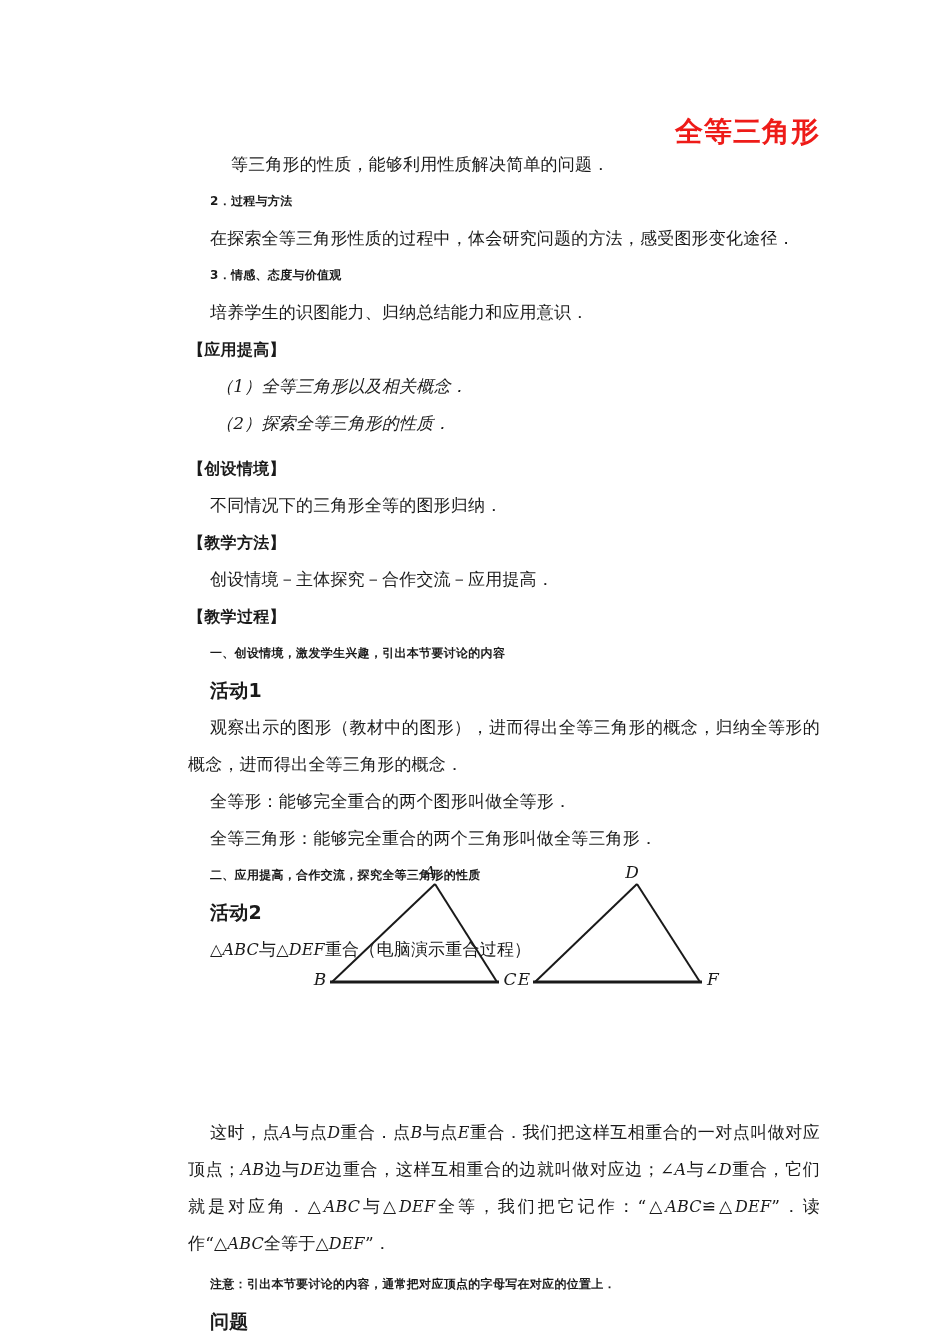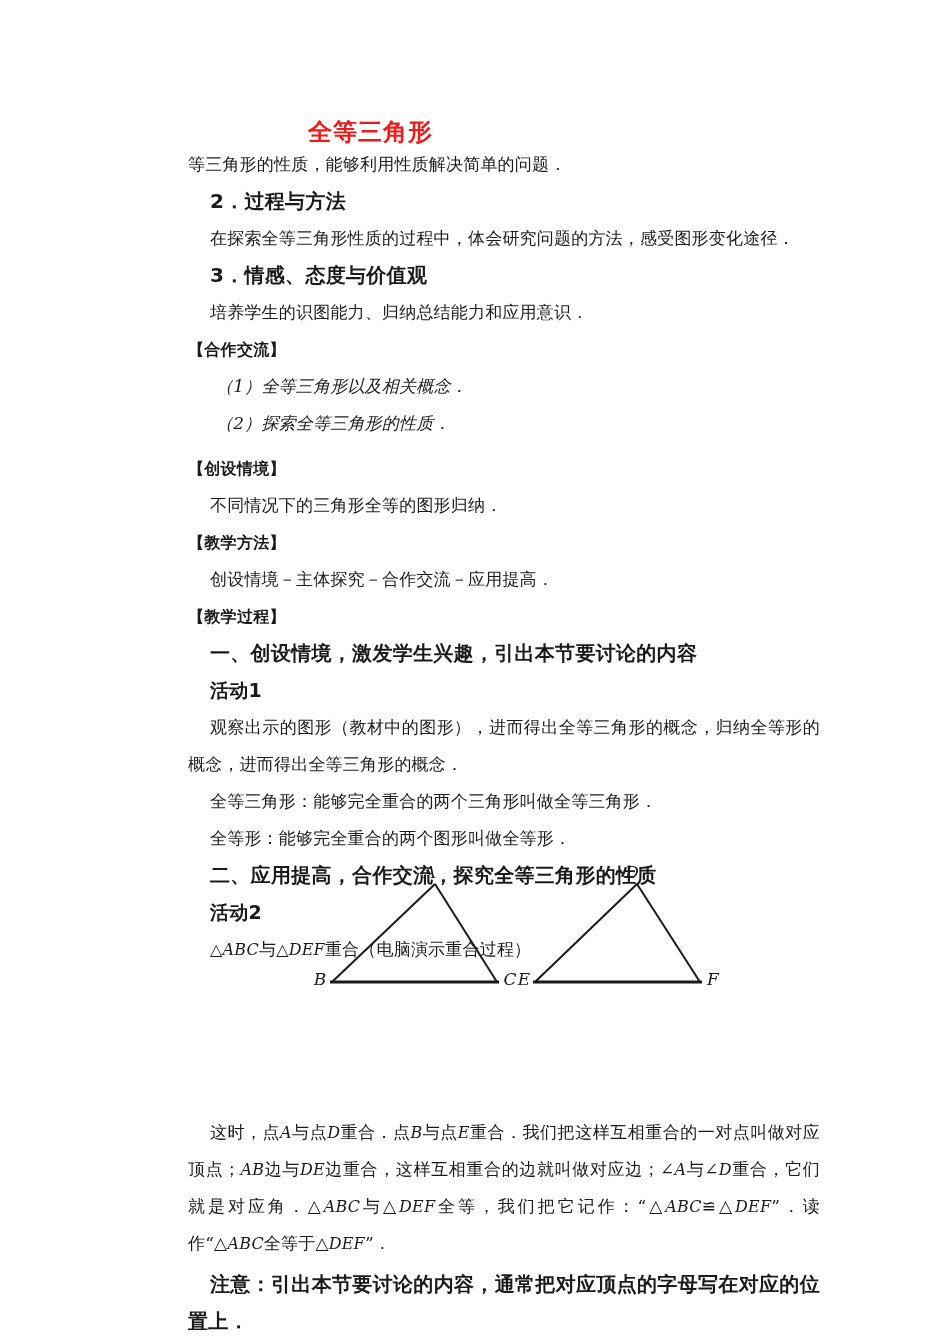--- a/index.html
+++ b/index.html
@@ -25,24 +25,24 @@
 
   
   .col {
     position: absolute;
     left: 188px;
     top: 118px;
     width: 632px;
   }
 
   .doc-title {
-    text-align: left;
+    text-align: right;
     color: #ee1b18;
     font-weight: bold;
-    font-size: 24px;
+    font-size: 28px;
     line-height: 28px;
     margin: 0 0 0 0;
     padding-left: 120px;
     letter-spacing: 1px;
     font-family: "DejaVu Sans", "Liberation Sans", sans-serif;
   }
 
   p {
     margin: 0;
     font-size: 17px;
@@ -51,28 +51,29 @@
     text-justify: inter-ideograph;
     letter-spacing: 0.2px;
   }
 
   
   .body-p {
     text-indent: 22px;
   }
   .body-p.flush {
     text-indent: 0;
+    margin-left: 43px;
   }
 
   
   .sub-head {
     font-weight: bold;
     text-indent: 22px;
     font-family: "DejaVu Sans", "Liberation Sans", sans-serif;
-    font-size: 20px;
+    font-size: 12px;
     letter-spacing: 0.3px;
   }
 
   
   .bracket-head {
     font-weight: bold;
     text-indent: 0;
     font-family: "DejaVu Sans", "Liberation Sans", sans-serif;
     font-size: 16px;
     letter-spacing: 0.3px;
@@ -132,21 +133,21 @@
     <p class="body-p flush">等三角形的性质，能够利用性质解决简单的问题．</p>
 
     <p class="sub-head">2．过程与方法</p>
 
     <p class="body-p">在探索全等三角形性质的过程中，体会研究问题的方法，感受图形变化途径．</p>
 
     <p class="sub-head">3．情感、态度与价值观</p>
 
     <p class="body-p">培养学生的识图能力、归纳总结能力和应用意识．</p>
 
-    <p class="bracket-head">【合作交流】</p>
+    <p class="bracket-head">【应用提高】</p>
 
     <p class="body-p list-item">（1）全等三角形以及相关概念．</p>
 
     <p class="body-p list-item">（2）探索全等三角形的性质．</p>
 
     <div class="spacer-sm"></div>
 
     <p class="bracket-head">【创设情境】</p>
 
     <p class="body-p">不同情况下的三角形全等的图形归纳．</p>
@@ -156,23 +157,23 @@
     <p class="body-p">创设情境－主体探究－合作交流－应用提高．</p>
 
     <p class="bracket-head">【教学过程】</p>
 
     <p class="sub-head">一、创设情境，激发学生兴趣，引出本节要讨论的内容</p>
 
     <p class="activity">活动1</p>
 
     <p class="body-p">观察出示的图形（教材中的图形），进而得出全等三角形的概念，归纳全等形的概念，进而得出全等三角形的概念．</p>
 
+    <p class="body-p">全等形：能够完全重合的两个图形叫做全等形．</p>
+
     <p class="body-p">全等三角形：能够完全重合的两个三角形叫做全等三角形．</p>
-
-    <p class="body-p">全等形：能够完全重合的两个图形叫做全等形．</p>
 
     <p class="sub-head">二、应用提高，合作交流，探究全等三角形的性质</p>
 
     <p class="activity">活动2</p>
 
     <p class="body-p"><span class="mi tri">△</span><span class="mi">ABC</span><span>与</span><span class="mi tri">△</span><span class="mi">DEF</span><span>重合（电脑演示重合过程）</span></p>
 
     <div style="height:146px"></div>
 
     <p class="body-p"><span>这时，点</span><span class="mi">A</span><span>与点</span><span class="mi">D</span><span>重合．点</span><span class="mi">B</span><span>与点</span><span class="mi">E</span><span>重合．我们把这样互相重合的一对点叫做对应顶点；</span><span class="mi">AB</span><span>边与</span><span class="mi">DE</span><span>边重合，这样互相重合的边就叫做对应边；∠</span><span class="mi">A</span><span>与∠</span><span class="mi">D</span><span>重合，它们就是对应角．△</span><span class="mi">ABC</span><span>与△</span><span class="mi">DEF</span><span>全等，我们把它记作：“△</span><span class="mi">ABC</span><span>≌△</span><span class="mi">DEF</span><span>”．读作“△</span><span class="mi">ABC</span><span>全等于△</span><span class="mi">DEF</span><span>”．</span></p>

